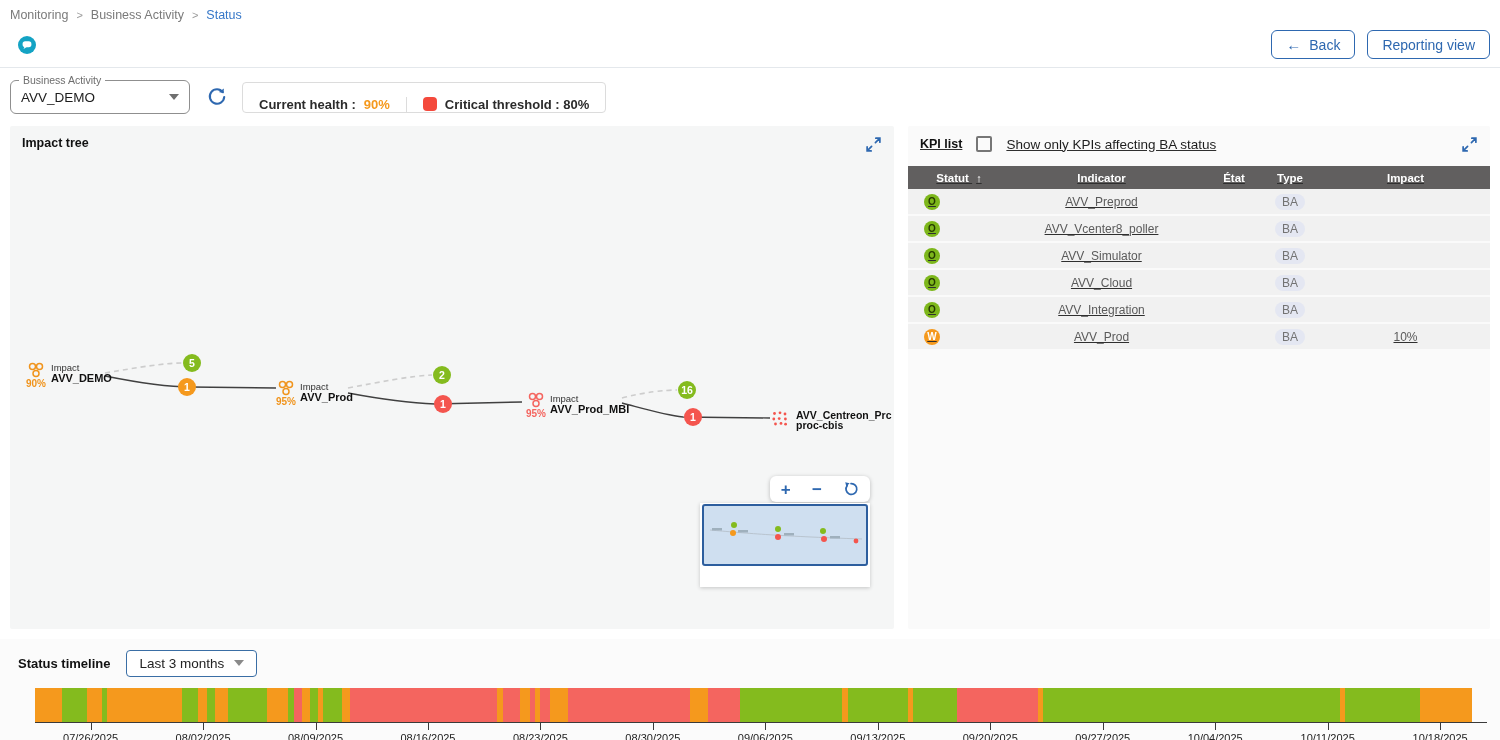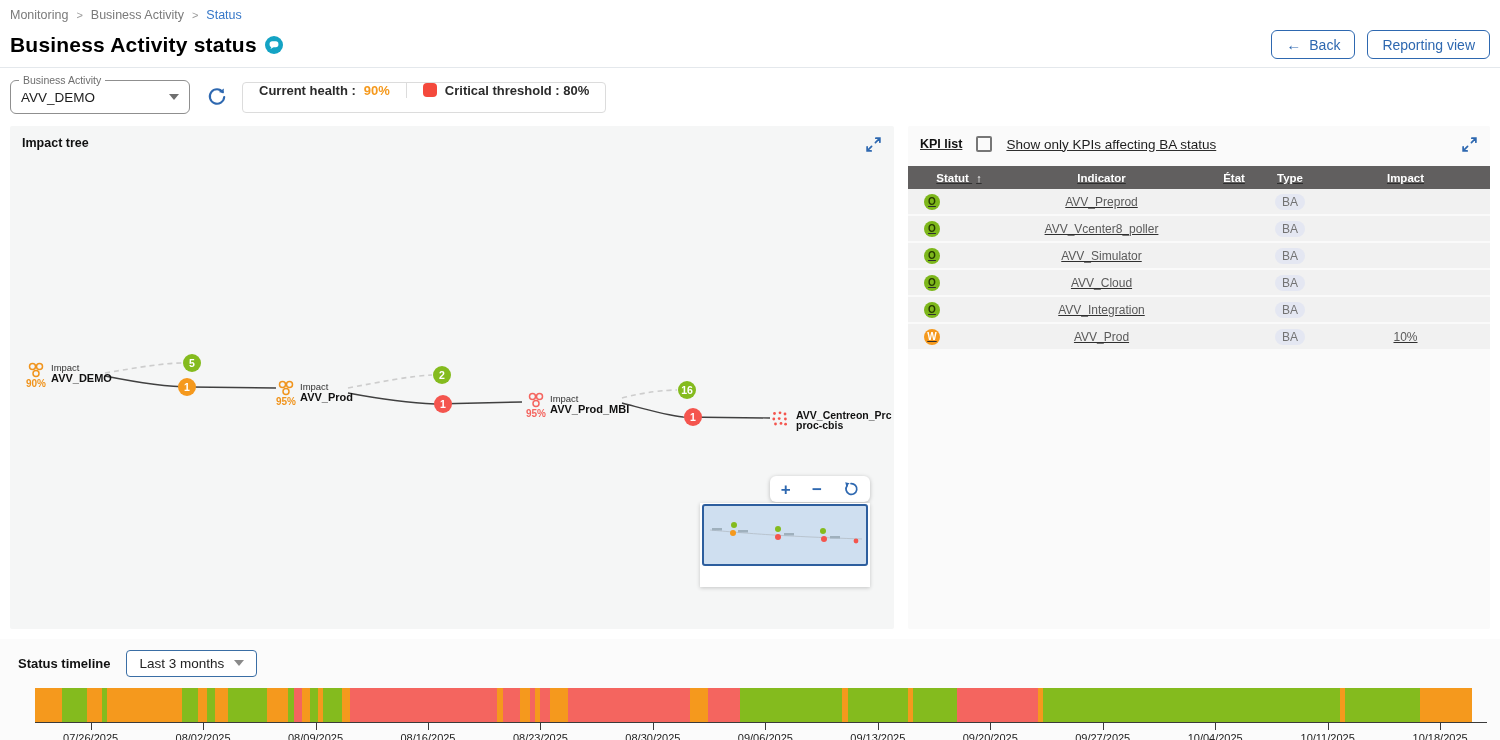--- a/index.html
+++ b/index.html
@@ -18,21 +18,21 @@
   .btn-outline { display:flex; align-items:center; gap:8px; border:1px solid #2e68b0; color:#2e68b0; background:#fff; border-radius:6px; font-size:14px; padding:5px 14px; cursor:pointer; font-family:inherit; }
   .btn-outline .arrow { font-size:15px; }
 
   
   .controls { display:flex; align-items:center; margin:10px 10px 0 10px; height:38px; }
   .select-box { position:relative; width:180px; height:34px; border:1px solid #8f8f8f; border-radius:6px; background:#fff; display:flex; align-items:center; padding:0 10px; cursor:pointer; }
   .select-box .flabel { position:absolute; top:-7px; left:8px; background:#fff; padding:0 4px; font-size:10.5px; color:#6d6d6d; }
   .select-box .value { font-size:13.5px; color:#1d1d1d; }
   .caret-down { margin-left:auto; width:0; height:0; border-left:5px solid transparent; border-right:5px solid transparent; border-top:6px solid #6f6f6f; }
   .refresh-btn { margin:0 14px 0 16px; width:22px; height:22px; cursor:pointer; }
-  .health-bar { display:flex; align-items:flex-start; border:1px solid #dcdcdc; border-radius:4px; background:#fff; height:31px; }
+  .health-bar { display:flex; align-items:flex-end; border:1px solid #dcdcdc; border-radius:4px; background:#fff; height:31px; }
   .health-item { display:flex; align-items:center; gap:8px; padding:0 16px; font-size:13px; font-weight:bold; color:#2b2b2b; border-right:1px solid #dcdcdc; }
   .health-item:last-child { border-right:none; }
   .health-val { color:#f5991d; }
   .sq { width:14px; height:14px; border-radius:4px; display:inline-block; }
 
   
   .main { display:flex; gap:14px; margin:10px 10px 0 10px; }
   .panel { position:relative; border-radius:2px;text-decoration:underline; }
   .tree-panel { width:884px; height:503px; background:#f5f6f6; }
   .kpi-panel { width:582px; height:503px; background:#fafafa; }
@@ -93,21 +93,20 @@
 
   <div class="header">
     <div class="breadcrumb">
       <span>Monitoring</span>
       <span class="sep">&gt;</span>
       <span>Business Activity</span>
       <span class="sep">&gt;</span>
       <span class="active">Status</span>
     </div>
     <div class="title-row">
-      <span class="page-title">Business Activity status</span>
       <svg class="title-icon" viewBox="0 0 18 18">
         <circle cx="9" cy="9" r="9" fill="#14a3c4"></circle>
         <rect x="4.6" y="5.2" width="8.8" height="6" rx="2.6" fill="#fff"></rect>
         <path d="M6.5 10.5 L5.6 13 L9 10.8 Z" fill="#fff"></path>
       </svg>
       <div class="header-actions">
         <button class="btn-outline">
           <span class="arrow">←</span>
           <span>Back</span>
         </button>

